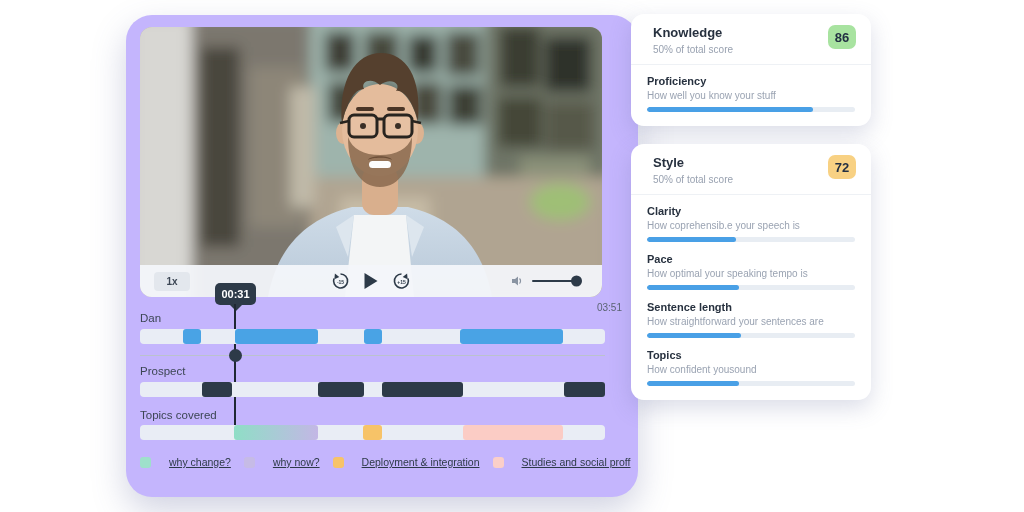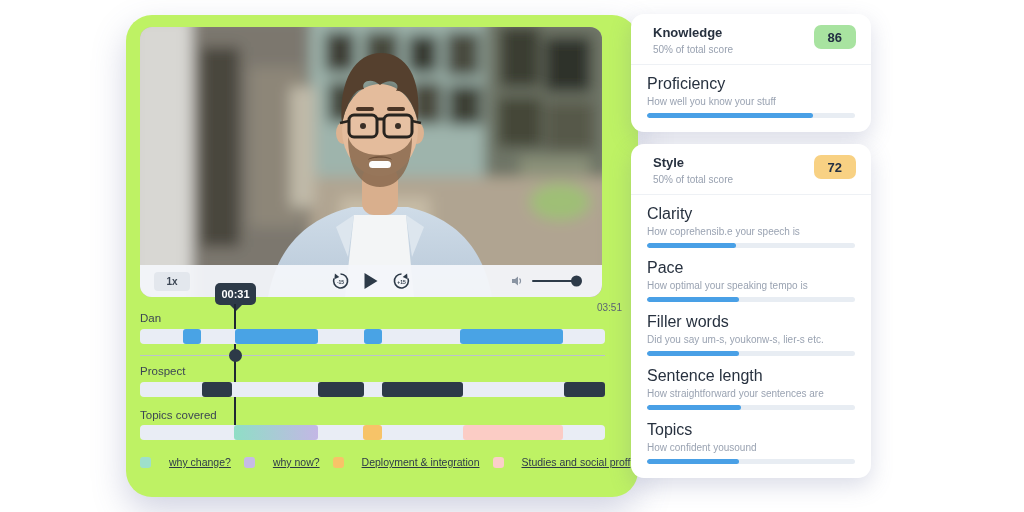--- a/index.html
+++ b/index.html
@@ -13,21 +13,21 @@
       radial-gradient(62% 75% at 100% 0%, #9fa1ed 0%, rgba(159,161,237,0) 72%),
       radial-gradient(55% 65% at 0% 100%, #badzf8 0%, rgba(186,211,248,0) 70%),
       radial-gradient(55% 65% at 0% 100%, #bad3f8 0%, rgba(186,211,248,0) 70%),
       radial-gradient(45% 45% at 42% 110%, #c6c2ee 0%, rgba(198,194,238,0) 70%),
       linear-gradient(#fdfdff,#fdfdff);
   }
 
   
   .main-card {
     position:absolute; left:126px; top:15px; width:512px; height:482px;
-    background:#bef264; border-radius:26px;
+    background:#c4b5fd; border-radius:26px;
     box-shadow:0 14px 34px rgba(90,98,150,0.28);
     text-decoration:underline;
   }
   .video {
     position:absolute; left:14px; top:12px; width:462px; height:270px;
     border-radius:12px; overflow:hidden; background:#b9b4a8;
   }
   .video svg { display:block; }
   .controls {
     position:absolute; left:0; bottom:0; width:100%; height:32px;
@@ -80,27 +80,27 @@
 
   
   .score-card {
     position:absolute; left:631px; width:240px; background:#fff; border-radius:13px;
     box-shadow:0 8px 22px rgba(90,98,150,0.22);
   }
   .card-header { display:flex; align-items:flex-start; justify-content:space-between;
     padding:11px 15px 9px 22px; border-bottom:1px solid #eef1f5; }
   .card-title { font-size:13px; font-weight:bold; color:#27313f; }
   .card-sub { font-size:10px; color:#98a1b0; margin-top:4px; }
-  .score-badge { min-width:28px; height:24px; border-radius:7px; padding:0 14px;
+  .score-badge { min-width:28px; height:24px; border-radius:7px; padding:0 0;
     display:flex; align-items:center; justify-content:center;
     font-size:13px; font-weight:bold; color:#233043; }
   .card-body { padding:10px 16px 14px 16px; }
   .metric { margin-bottom:11px; }
   .metric:last-child { margin-bottom:0; }
-  .metric-name { font-size:16px; font-weight:normal; color:#27313f; }
+  .metric-name { font-size:11px; font-weight:bold; color:#27313f; }
   .metric-desc { font-size:10px; color:#9aa3b2; margin-top:3px; }
   .bar { margin-top:6px; height:5px; background:#e8edf3; border-radius:3px; position:relative; overflow:hidden; }
   .bar-fill { position:absolute; left:0; top:0; height:100%; background:#49a0e6; border-radius:3px; }
 </style>
 </head>
 <body>
 
 <div class="main-card">
 
   <div class="video">
@@ -286,27 +286,20 @@
         </div>
       </div>
       <div class="metric">
         <div class="metric-name">Pace</div>
         <div class="metric-desc">How optimal your speaking tempo is</div>
         <div class="bar">
           <div class="bar-fill" style="width: 44%;"></div>
         </div>
       </div>
       <div class="metric">
-        <div class="metric-name">Filler words</div>
-        <div class="metric-desc">Did you say um-s, youkonw-s, lier-s etc.</div>
-        <div class="bar">
-          <div class="bar-fill" style="width: 44%;"></div>
-        </div>
-      </div>
-      <div class="metric">
         <div class="metric-name">Sentence length</div>
         <div class="metric-desc">How straightforward your sentences are</div>
         <div class="bar">
           <div class="bar-fill" style="width: 45%;"></div>
         </div>
       </div>
       <div class="metric">
         <div class="metric-name">Topics</div>
         <div class="metric-desc">How confident yousound</div>
         <div class="bar">

